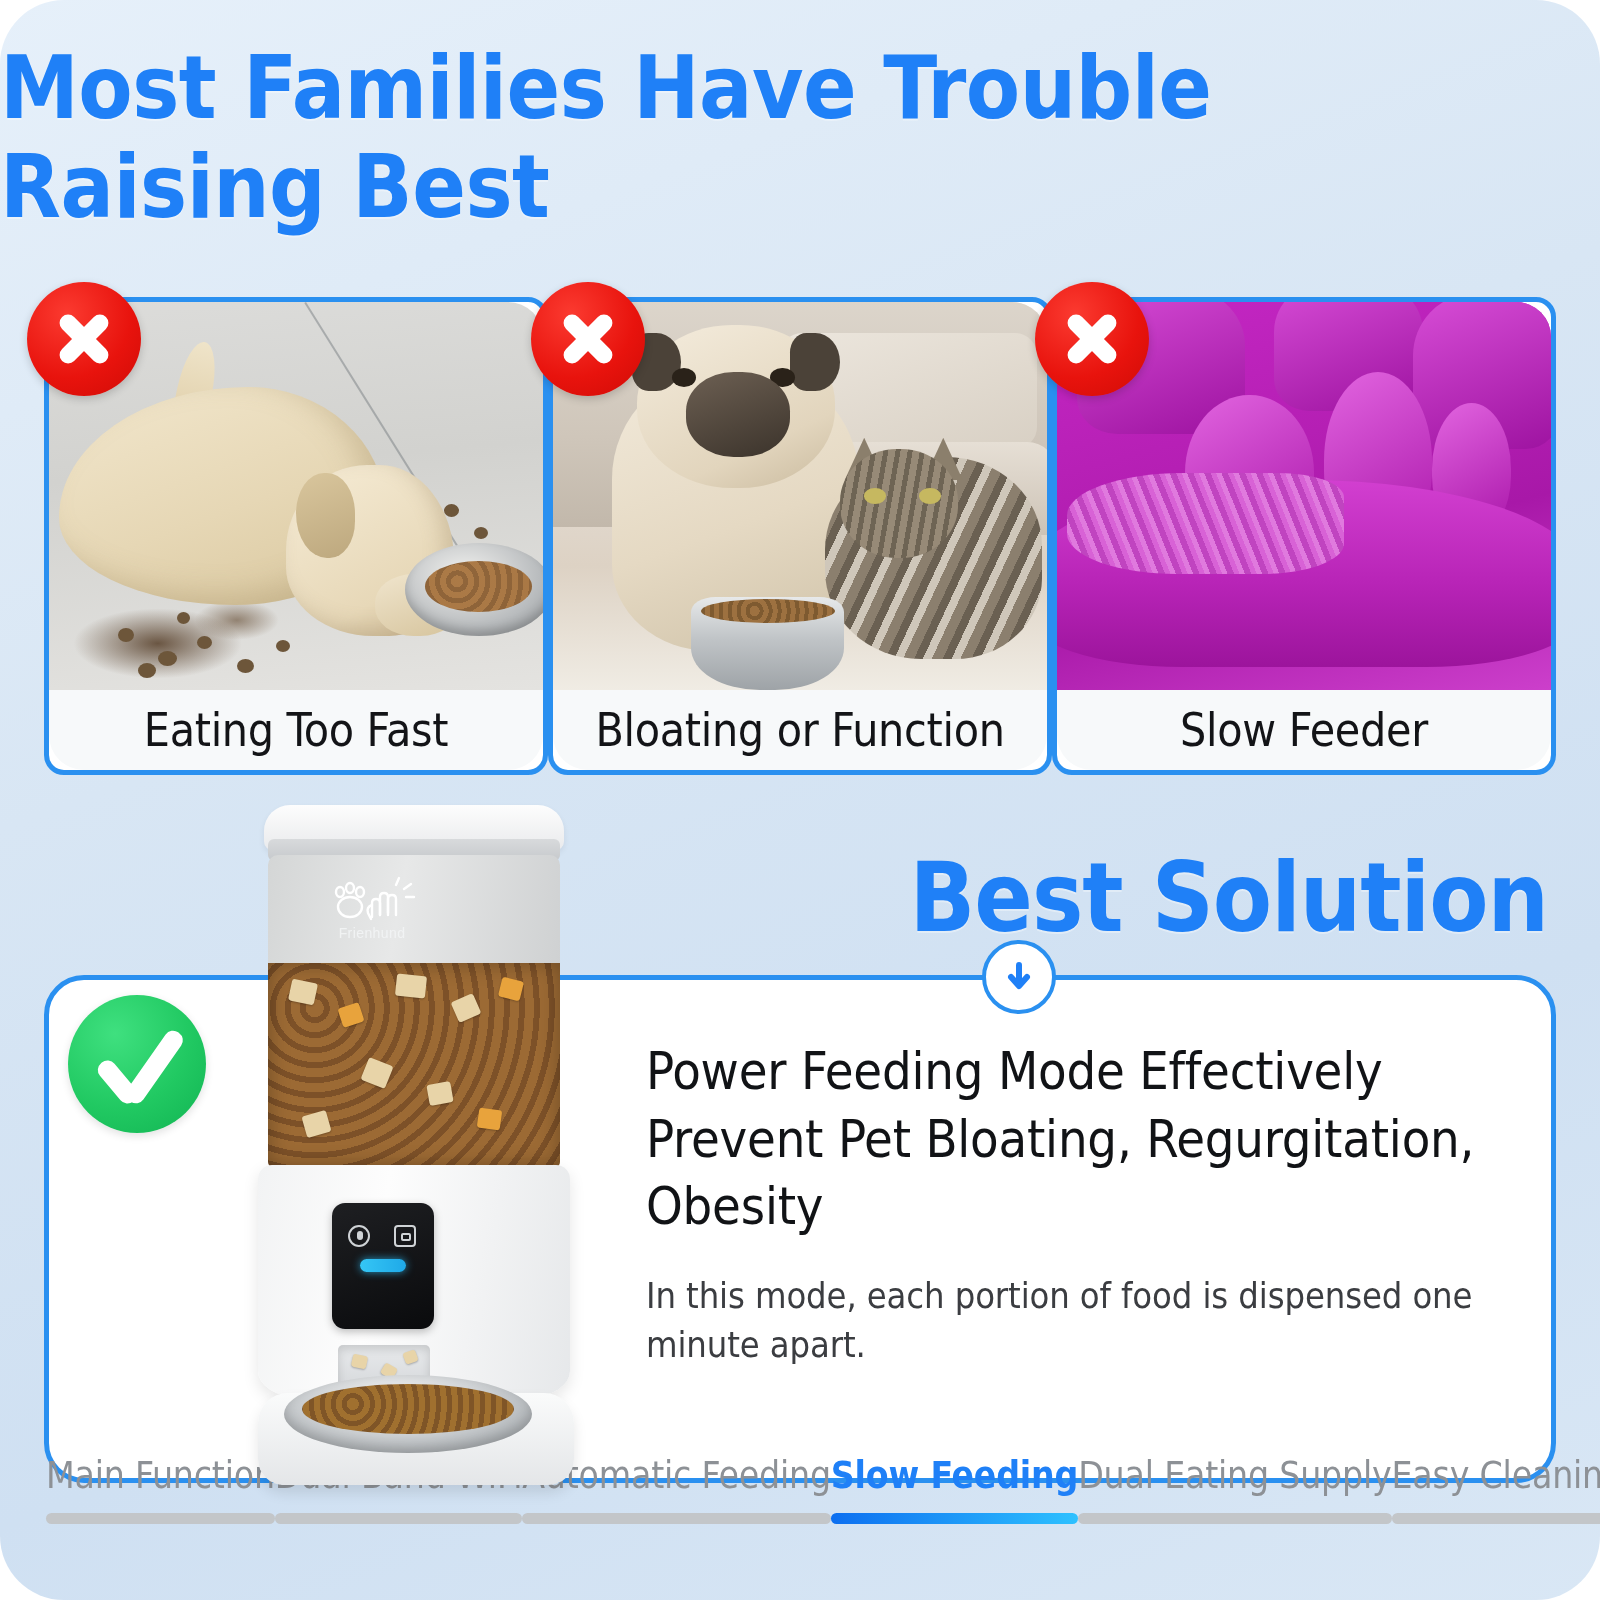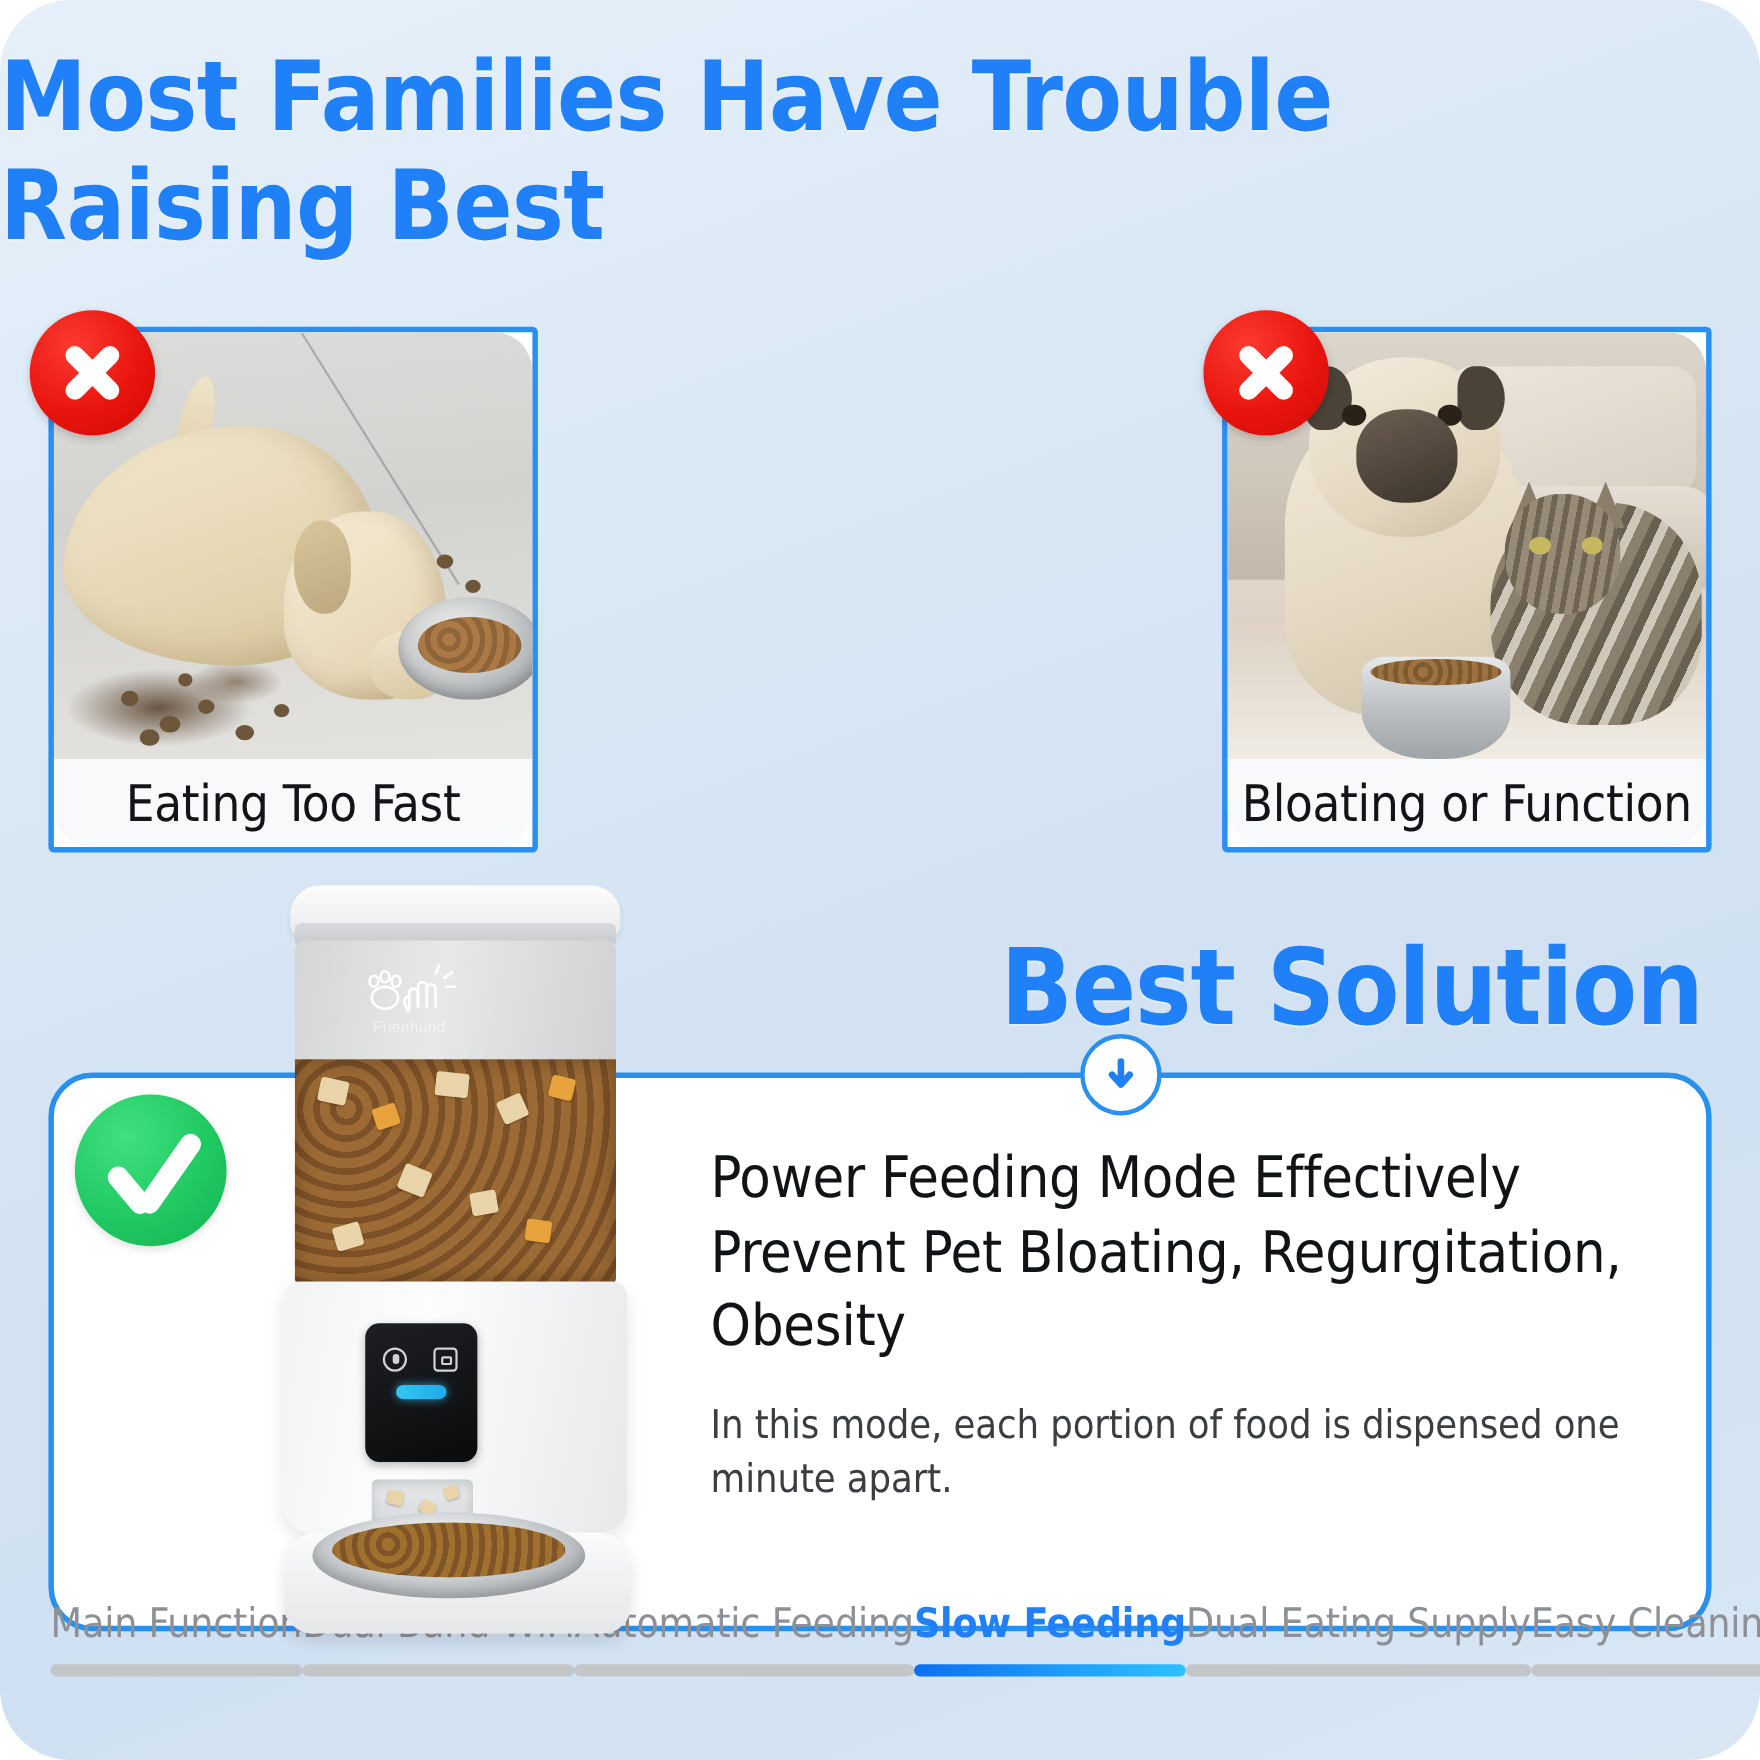--- a/index.html
+++ b/index.html
@@ -22,22 +22,22 @@
     text-shadow:0 2px 0 rgba(255,255,255,.35);
   }
   .headline .l2{display:block;}
 
   
   .cards{
     position:absolute;left:44px;top:297px;width:1512px;height:478px;
     display:flex;justify-content:space-between;
   }
   .card{
-    position:relative;width:445px;height:478px;
-    border:5px solid #2a90f0;border-radius:5px;background:#fff;
+    position:relative;width:559px;height:478px;
+    border:5px solid #2a90f0;border-radius:20px;background:#fff;
     box-sizing:border-box;overflow:visible;
   }
   .card-clip{
     position:absolute;inset:0;border-radius:35px;overflow:hidden;
     display:flex;flex-direction:column;
   }
   .card-photo{position:relative;flex:1 1 auto;overflow:hidden;}
   .card-label{
     flex:0 0 80px;background:#f7f9fa;display:flex;align-items:center;
     justify-content:center;
@@ -307,20 +307,38 @@
             <div class="cat-eye" style="left:63%;"></div>
             <div class="cat-eye" style="left:74%;"></div>
             <div class="steel-bowl"></div>
           </div>
         </div>
         <div class="card-label">Bloating or Function</div>
       </div>
       <div class="badge-x"></div>
     </div>
 
+    <div class="card">
+      <div class="card-clip">
+        <div class="card-photo">
+          <div class="ph-purple">
+            <div class="pf-wall" style="left:4%;top:-4%;width:34%;height:38%;"></div>
+            <div class="pf-wall" style="left:44%;top:-6%;width:30%;height:34%;"></div>
+            <div class="pf-wall" style="left:72%;top:-2%;width:30%;height:40%;"></div>
+            <div class="pf-lobe" style="left:26%;top:24%;width:26%;height:40%;"></div>
+            <div class="pf-lobe" style="left:54%;top:18%;width:22%;height:46%;"></div>
+            <div class="pf-lobe" style="left:76%;top:26%;width:16%;height:34%;"></div>
+            <div class="pf-rim"></div>
+            <div class="pf-chew"></div>
+          </div>
+        </div>
+        <div class="card-label">Slow Feeder</div>
+      </div>
+      <div class="badge-x"></div>
+    </div>
 
   </div>
 
   <div class="best-title">Best Solution</div>
 
   <div class="arrow-badge">
     <svg width="38" height="38" viewBox="0 0 38 38" aria-hidden="true">
       <path d="M19 7 v17 M11 19 l8 9 8 -9" fill="none" stroke="#1f80f7" stroke-width="6" stroke-linecap="round" stroke-linejoin="round"></path>
     </svg>
   </div>

